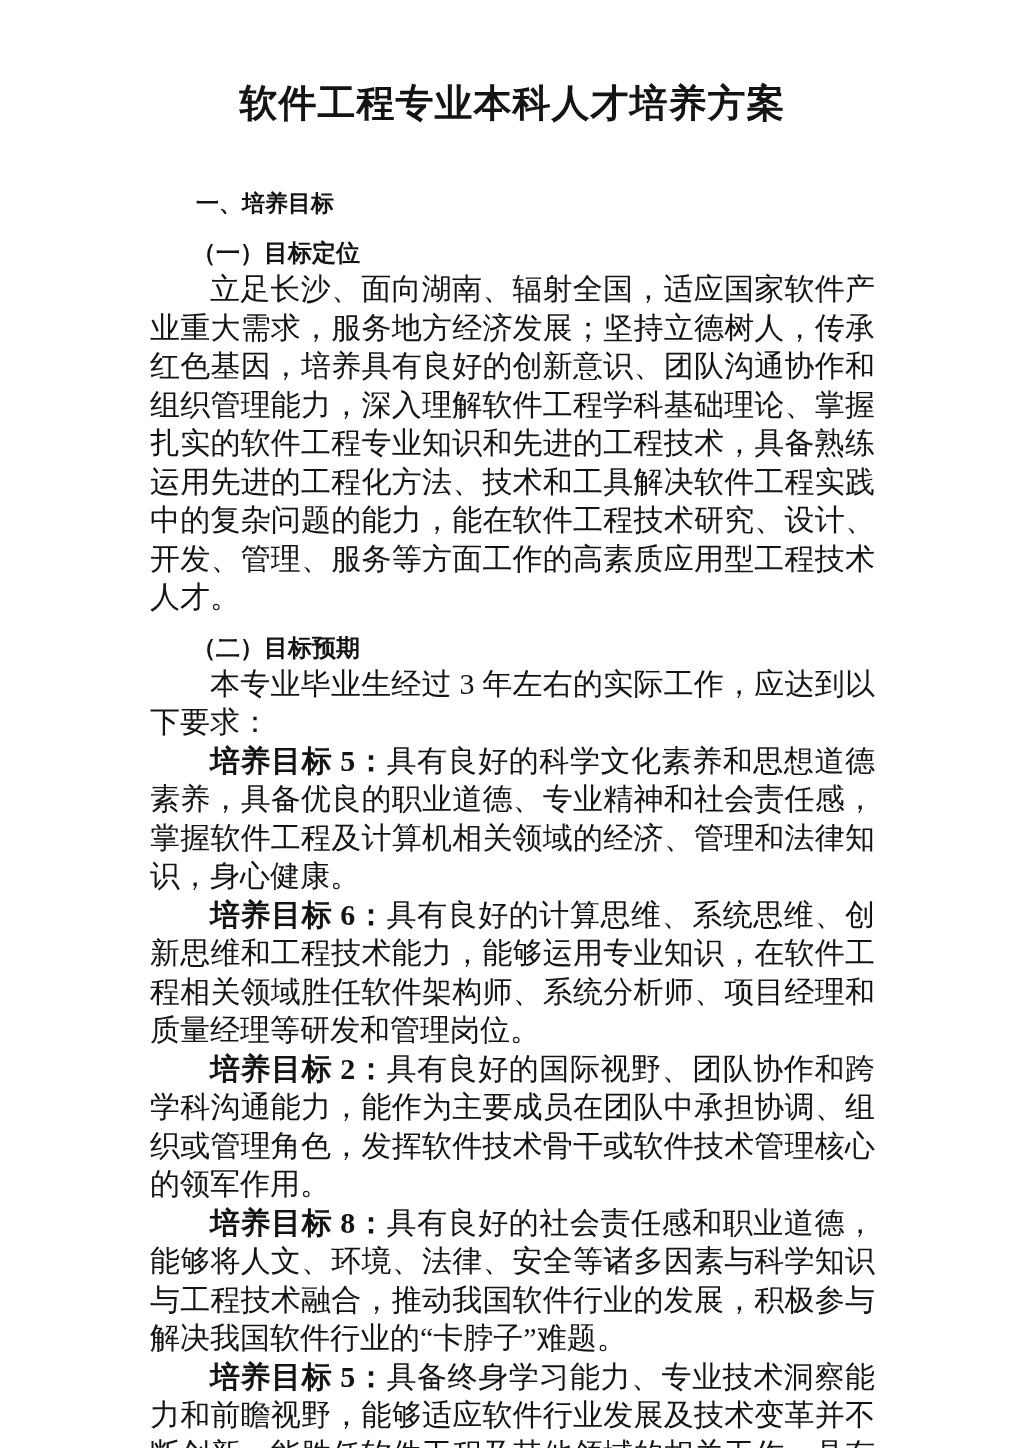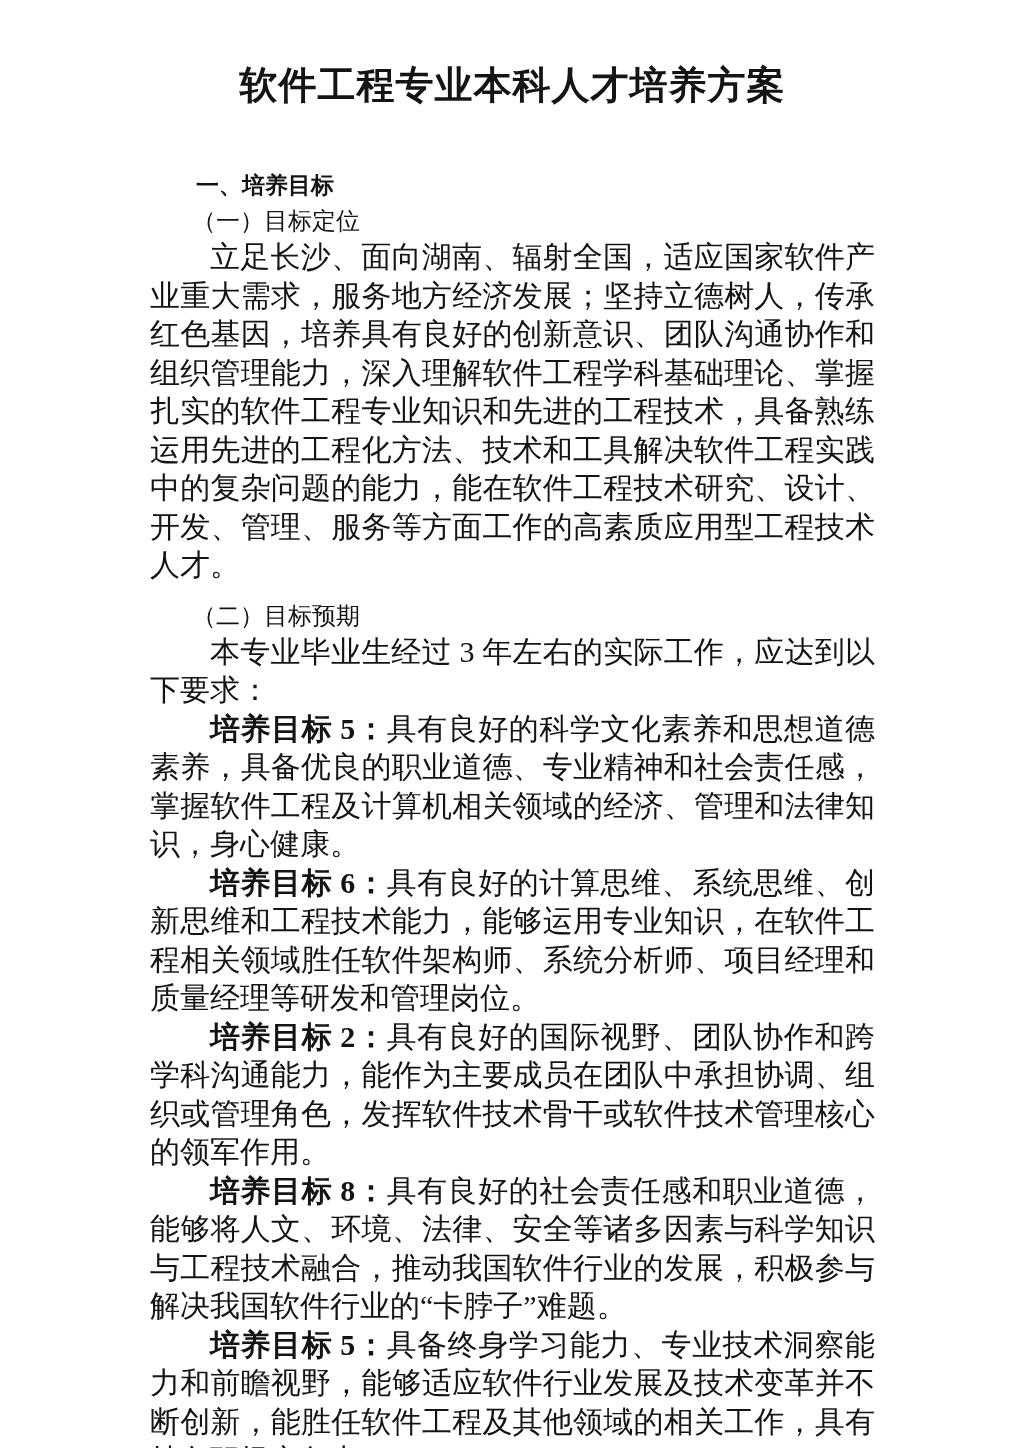--- a/index.html
+++ b/index.html
@@ -7,45 +7,45 @@
     width: 1024px;
     height: 1448px;
     background: #ffffff;
     color: #141414;
     overflow: hidden;
   }
   .page {
     width: 1024px;
     height: 1068px;
     background: #ffffff;
-    padding: 60px 149px 0 150px;
+    padding: 78px 149px 0 150px;
   }
   .doc-title {
     font-family: "Liberation Sans", "DejaVu Sans", sans-serif;
     font-size: 38px;
     font-weight: bold;
     line-height: 50px;
     text-align: center;
     letter-spacing: 1px;
     margin-bottom: 60px;
     white-space: nowrap;
   }
   .h1 {
     font-family: "Liberation Sans", "DejaVu Sans", sans-serif;
     font-size: 23px;
     font-weight: bold;
     line-height: 30px;
     padding-left: 46px;
-    margin-bottom: 4px;
+    margin-bottom: 18px;
   }
   .h1.second { margin-top: 10px; margin-bottom: 8px; }
   .h2 {
     font-family: "Liberation Serif", "DejaVu Serif", serif;
     font-size: 24px;
-    font-weight: normal;
+    font-weight: bold;
     line-height: 34px;
     padding-left: 42px;
   }
   .h2.second { margin-top: 14px; }
   .body-p {
     font-family: "Liberation Serif", "DejaVu Serif", serif;
     font-size: 30px;
     line-height: 38.5px;
     text-align: justify;
     text-justify: inter-ideograph;

